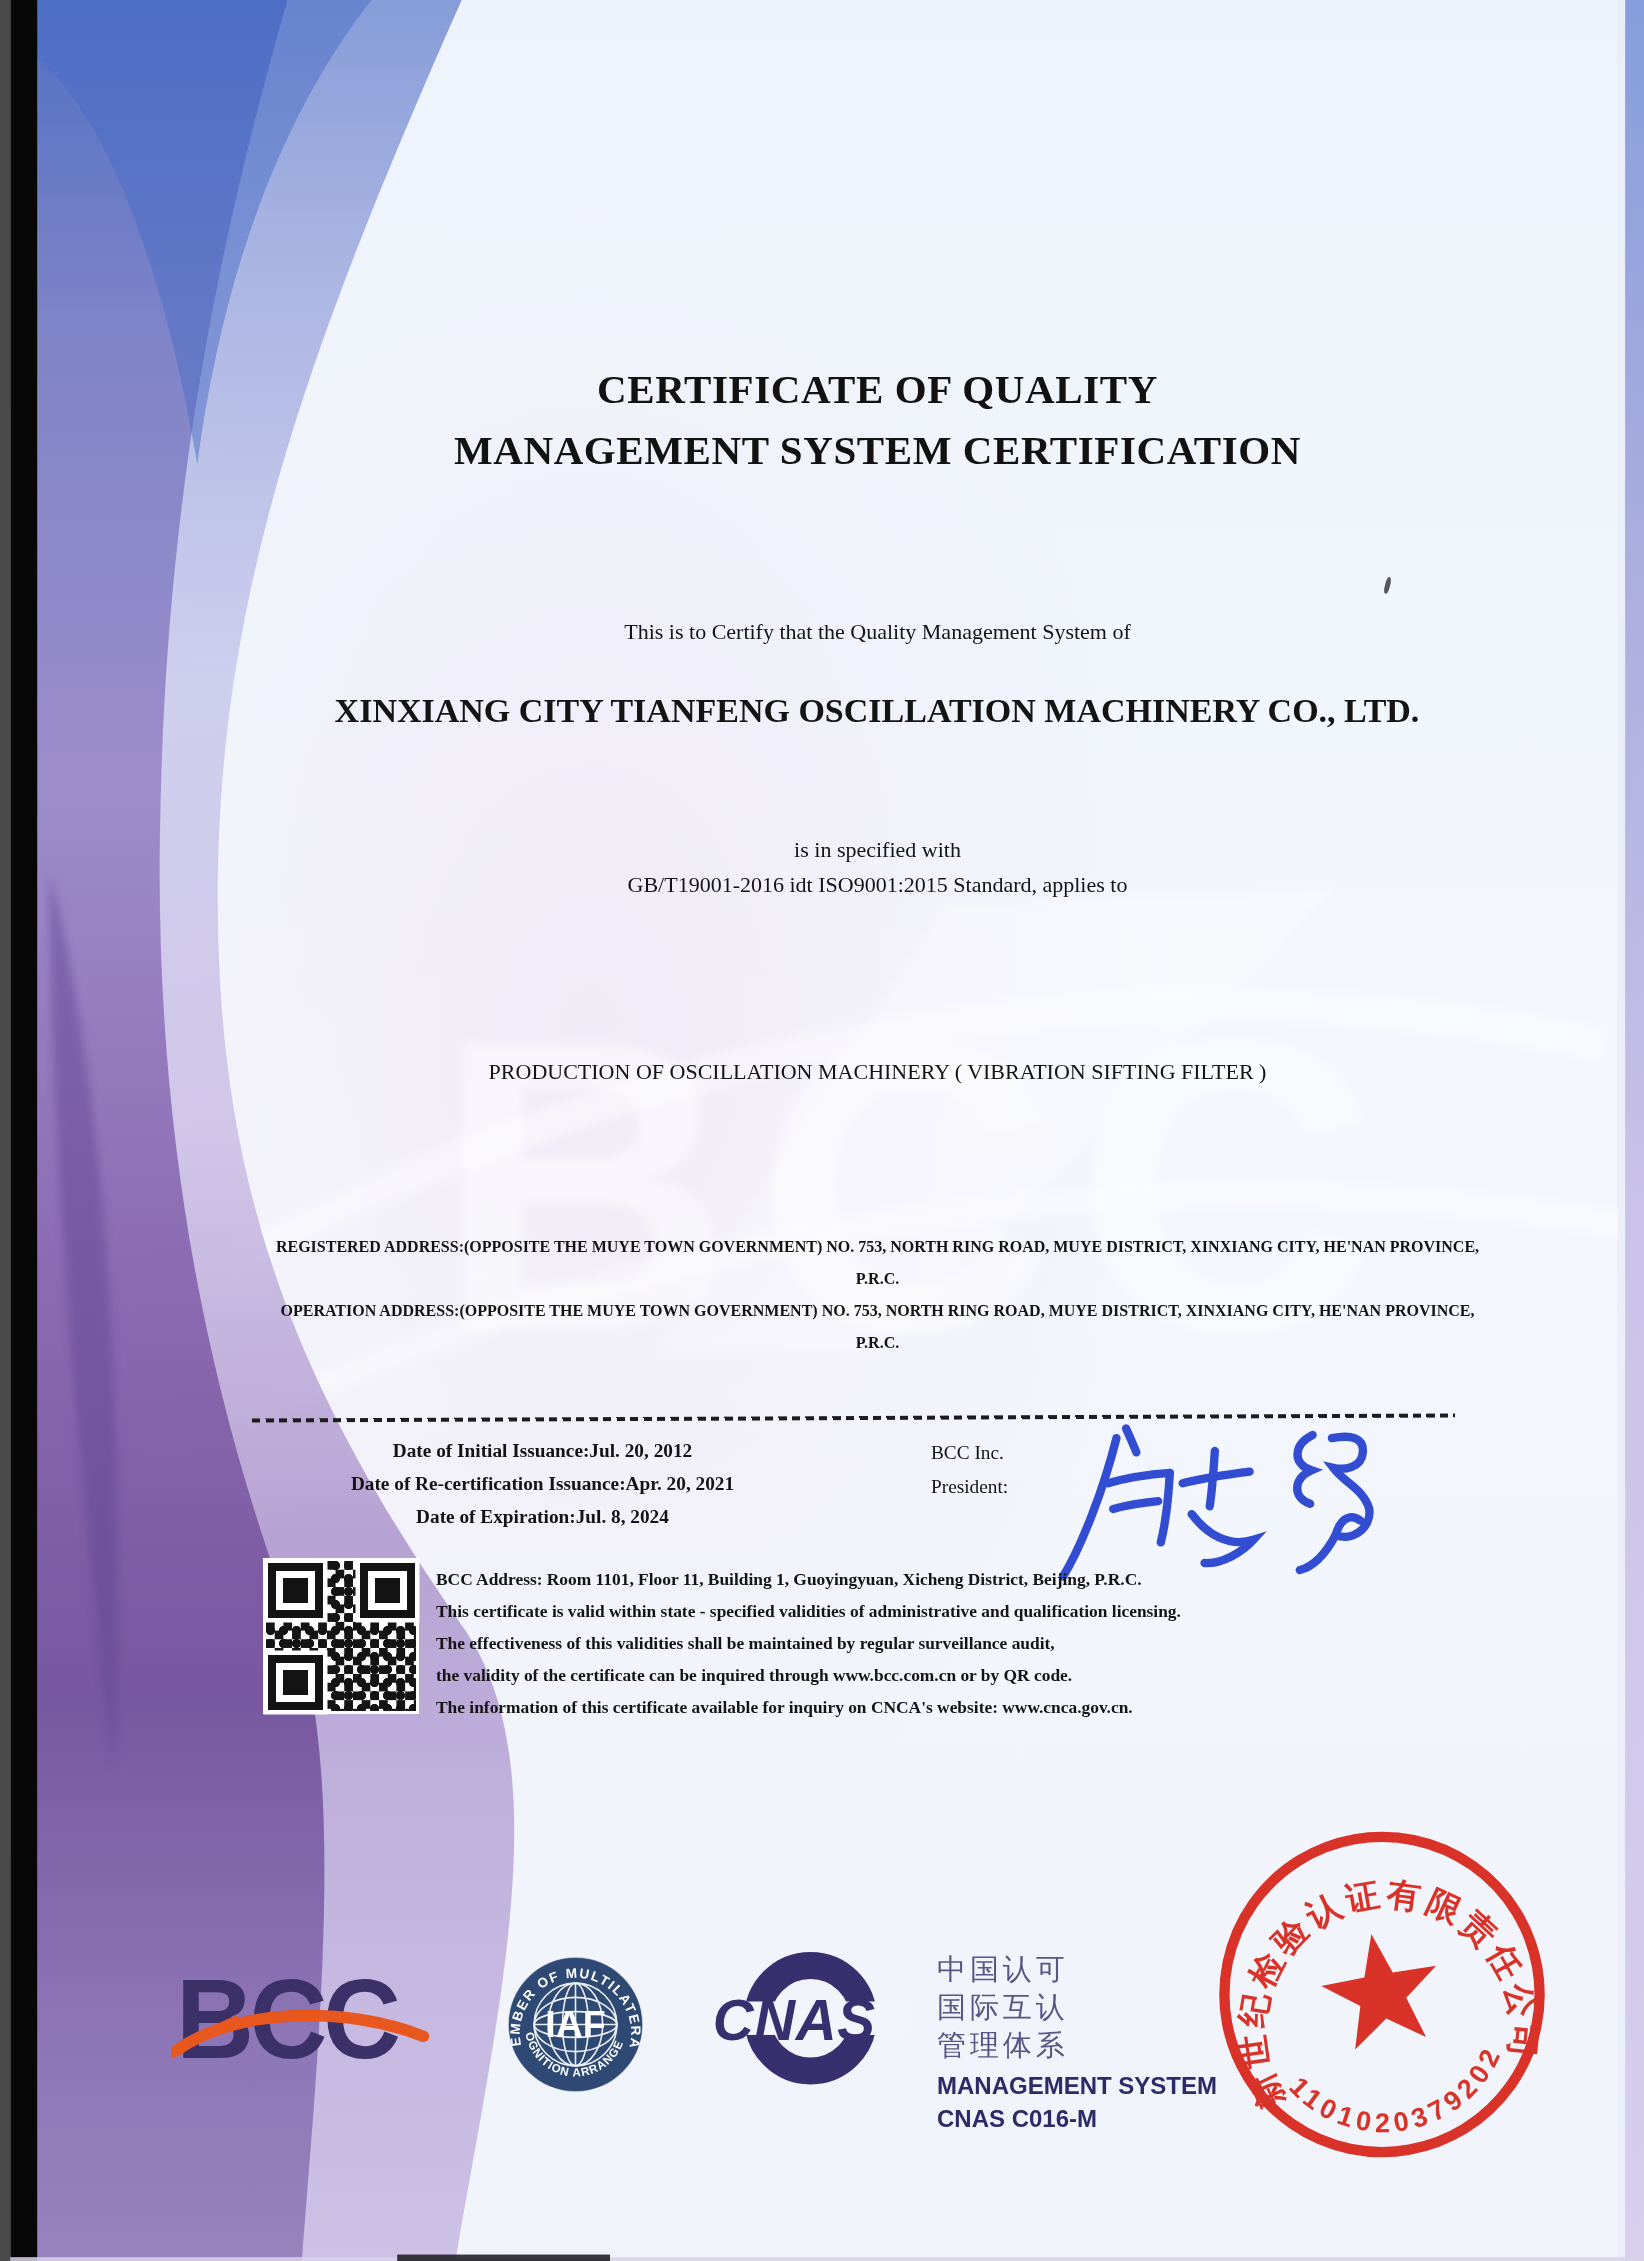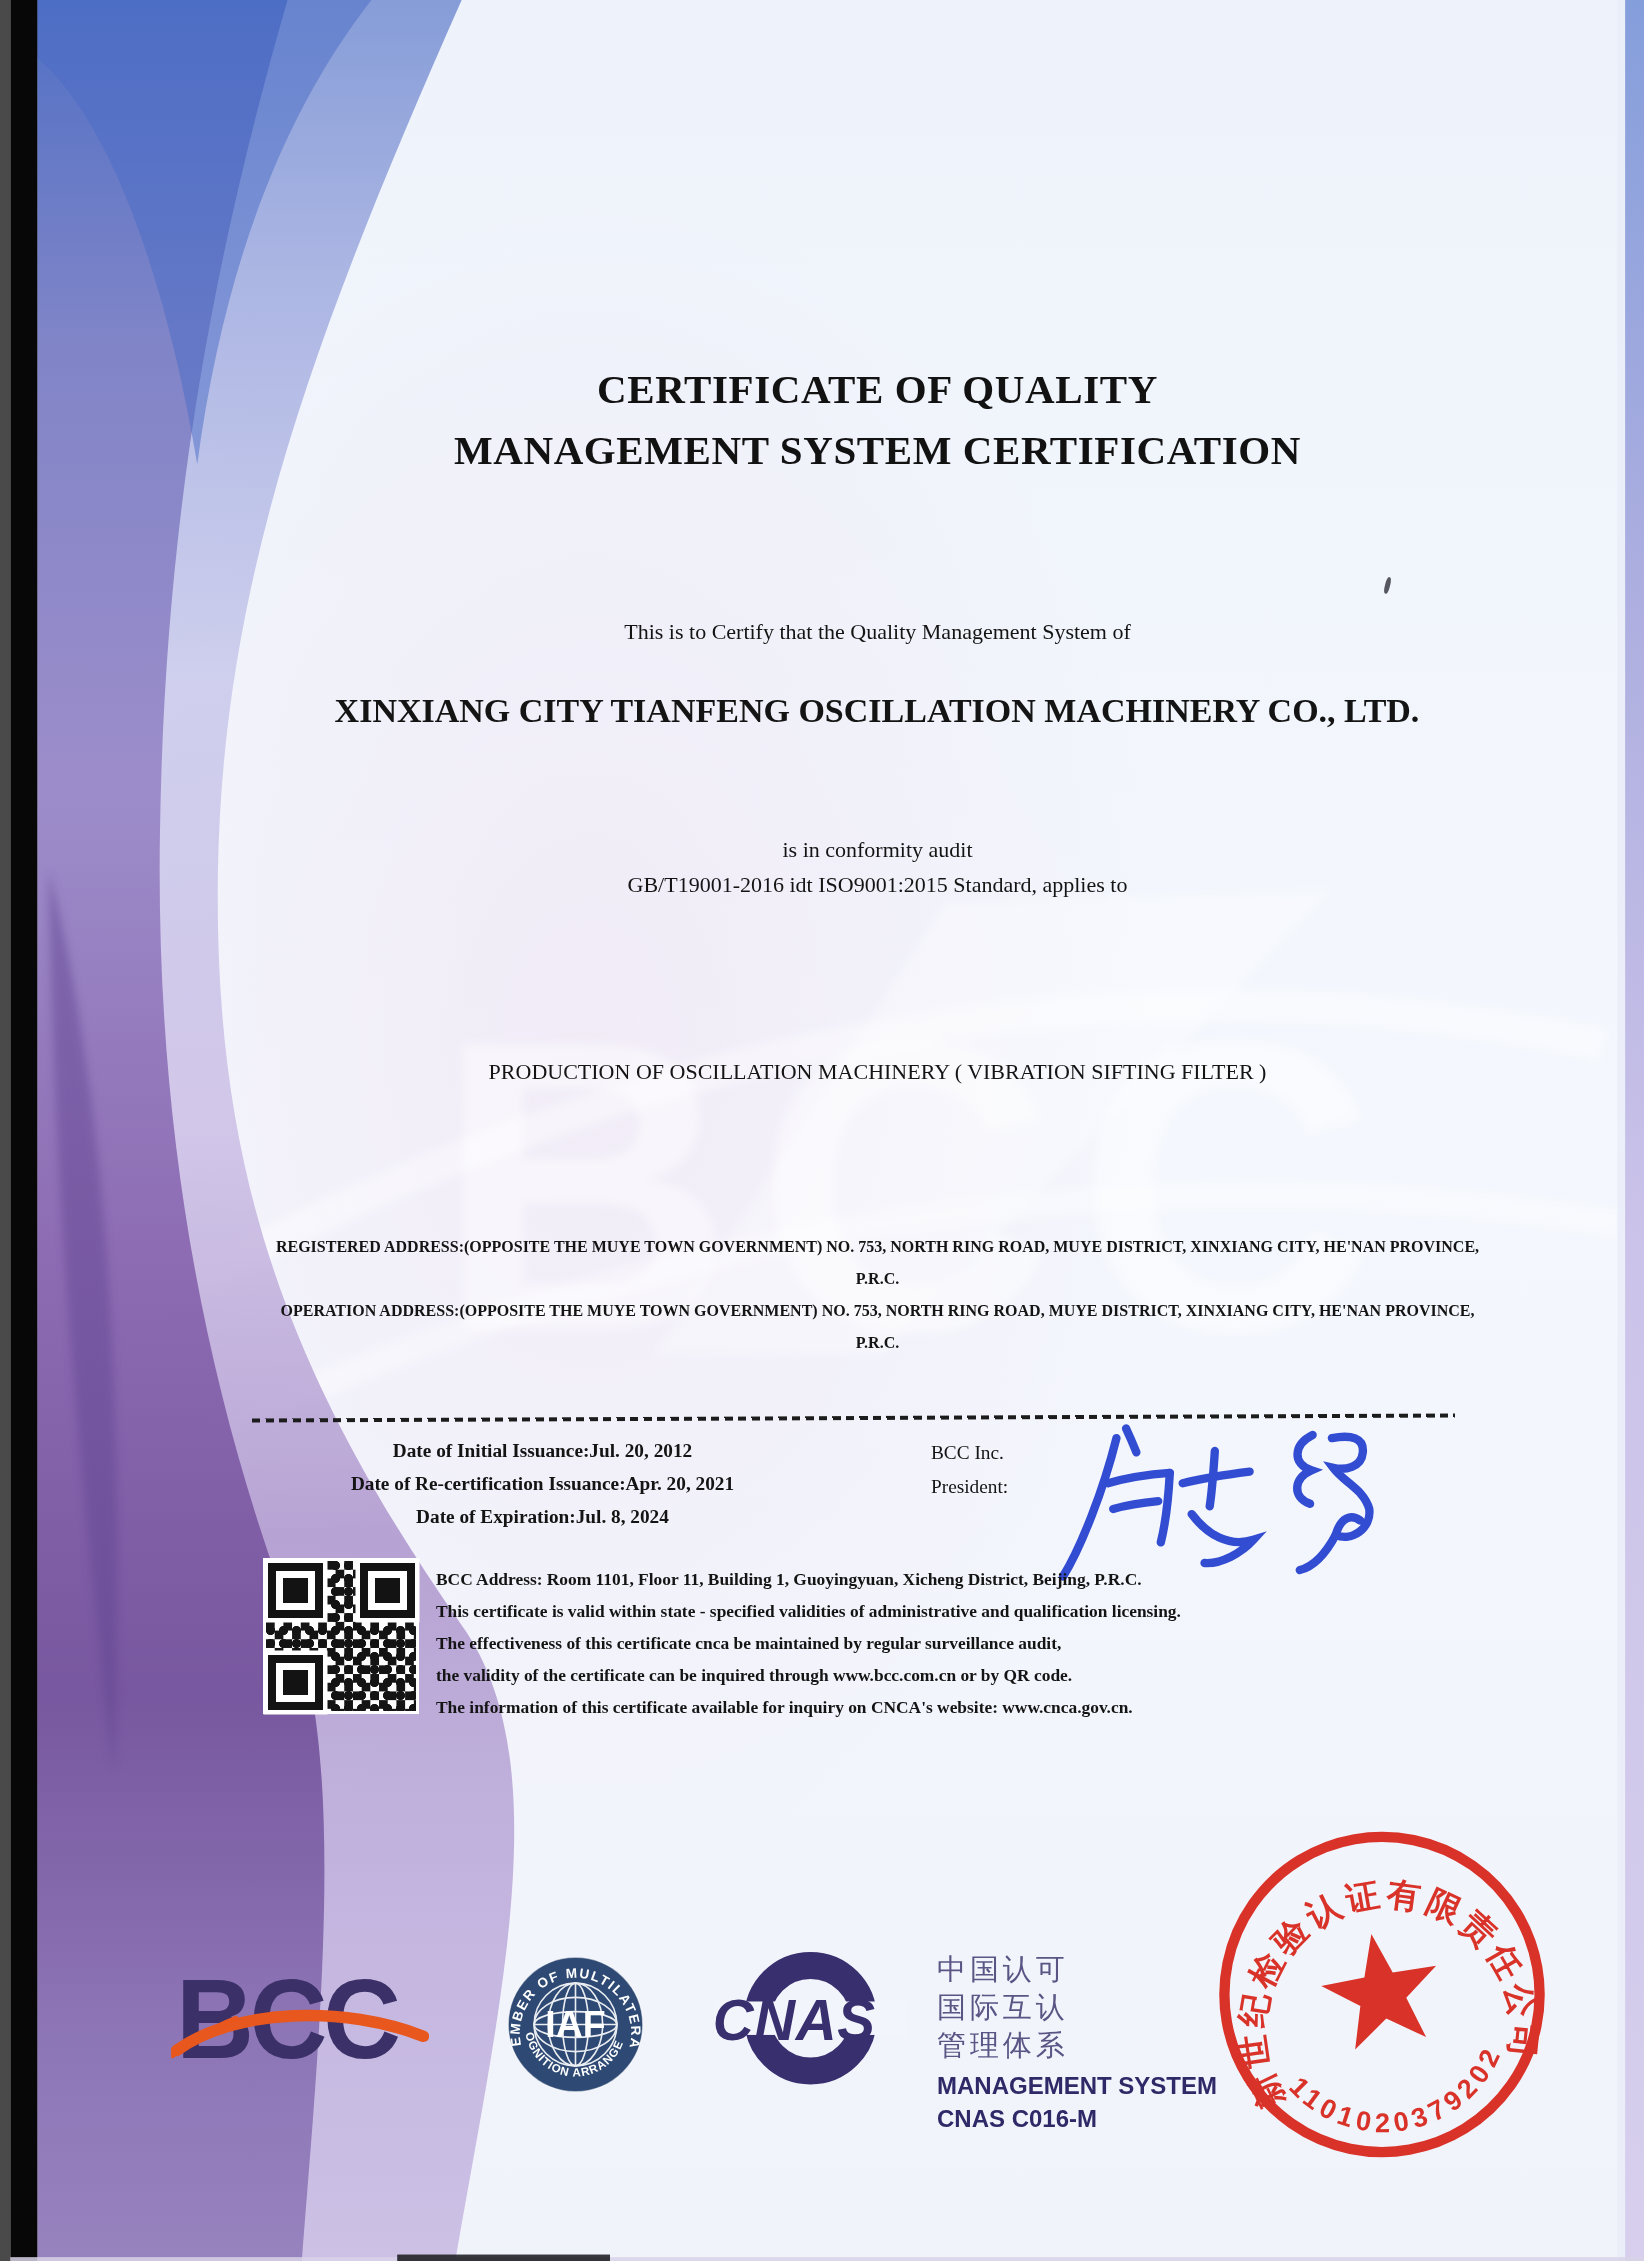--- a/index.html
+++ b/index.html
@@ -121,21 +121,21 @@
   <div class="col title">
     <div>CERTIFICATE OF QUALITY</div>
     <div>MANAGEMENT SYSTEM CERTIFICATION</div>
   </div>
 
 
   <div class="col intro">This is to Certify that the Quality Management System of</div>
 
   <div class="company">XINXIANG CITY TIANFENG OSCILLATION MACHINERY CO., LTD.</div>
 
-  <div class="col conformity">is in conformity audit</div>
+  <div class="col conformity">is in specified with</div>
   <div class="col standard">GB/T19001-2016 idt ISO9001:2015 Standard, applies to</div>
   <div class="col scope">PRODUCTION OF OSCILLATION MACHINERY ( VIBRATION SIFTING FILTER )</div>
 
   <div class="addresses">
     <div>REGISTERED ADDRESS:(OPPOSITE THE MUYE TOWN GOVERNMENT) NO. 753, NORTH RING ROAD, MUYE DISTRICT, XINXIANG CITY, HE'NAN PROVINCE, P.R.C.</div>
     <div>OPERATION ADDRESS:(OPPOSITE THE MUYE TOWN GOVERNMENT) NO. 753, NORTH RING ROAD, MUYE DISTRICT, XINXIANG CITY, HE'NAN PROVINCE, P.R.C.</div>
   </div>
 
   <div class="dash-line"></div>
 
@@ -177,21 +177,21 @@
         <i></i>
       </div>
     <div class="finder f-bl">
         <i></i>
       </div>
   </div>
 
   <div class="footnotes">
     <div>BCC Address: Room 1101, Floor 11, Building 1, Guoyingyuan, Xicheng District, Beijing, P.R.C.</div>
     <div>This certificate is valid within state - specified validities of administrative and qualification licensing.</div>
-    <div>The effectiveness of this certificate cnca be maintained by regular surveillance audit,</div>
+    <div>The effectiveness of this validities shall be maintained by regular surveillance audit,</div>
     <div>the validity of the certificate can be inquired through www.bcc.com.cn or by QR code.</div>
     <div>The information of this certificate available for inquiry on CNCA's website: www.cnca.gov.cn.</div>
   </div>
 
   <div class="bcc-logo">
     <div class="bcc-text">BCC</div>
     <svg class="bcc-swoosh" width="258" height="90" viewBox="0 0 400 140">
       <path d="M 8,108 C 100,42 270,38 392,86" fill="none" style="stroke:var(--orange,#e8571d)" stroke-width="18" stroke-linecap="round"></path>
       <path d="M 2,116 C 40,86 70,70 100,58" fill="none" style="stroke:var(--orange,#e8571d)" stroke-width="8" stroke-linecap="round"></path>
     </svg>

